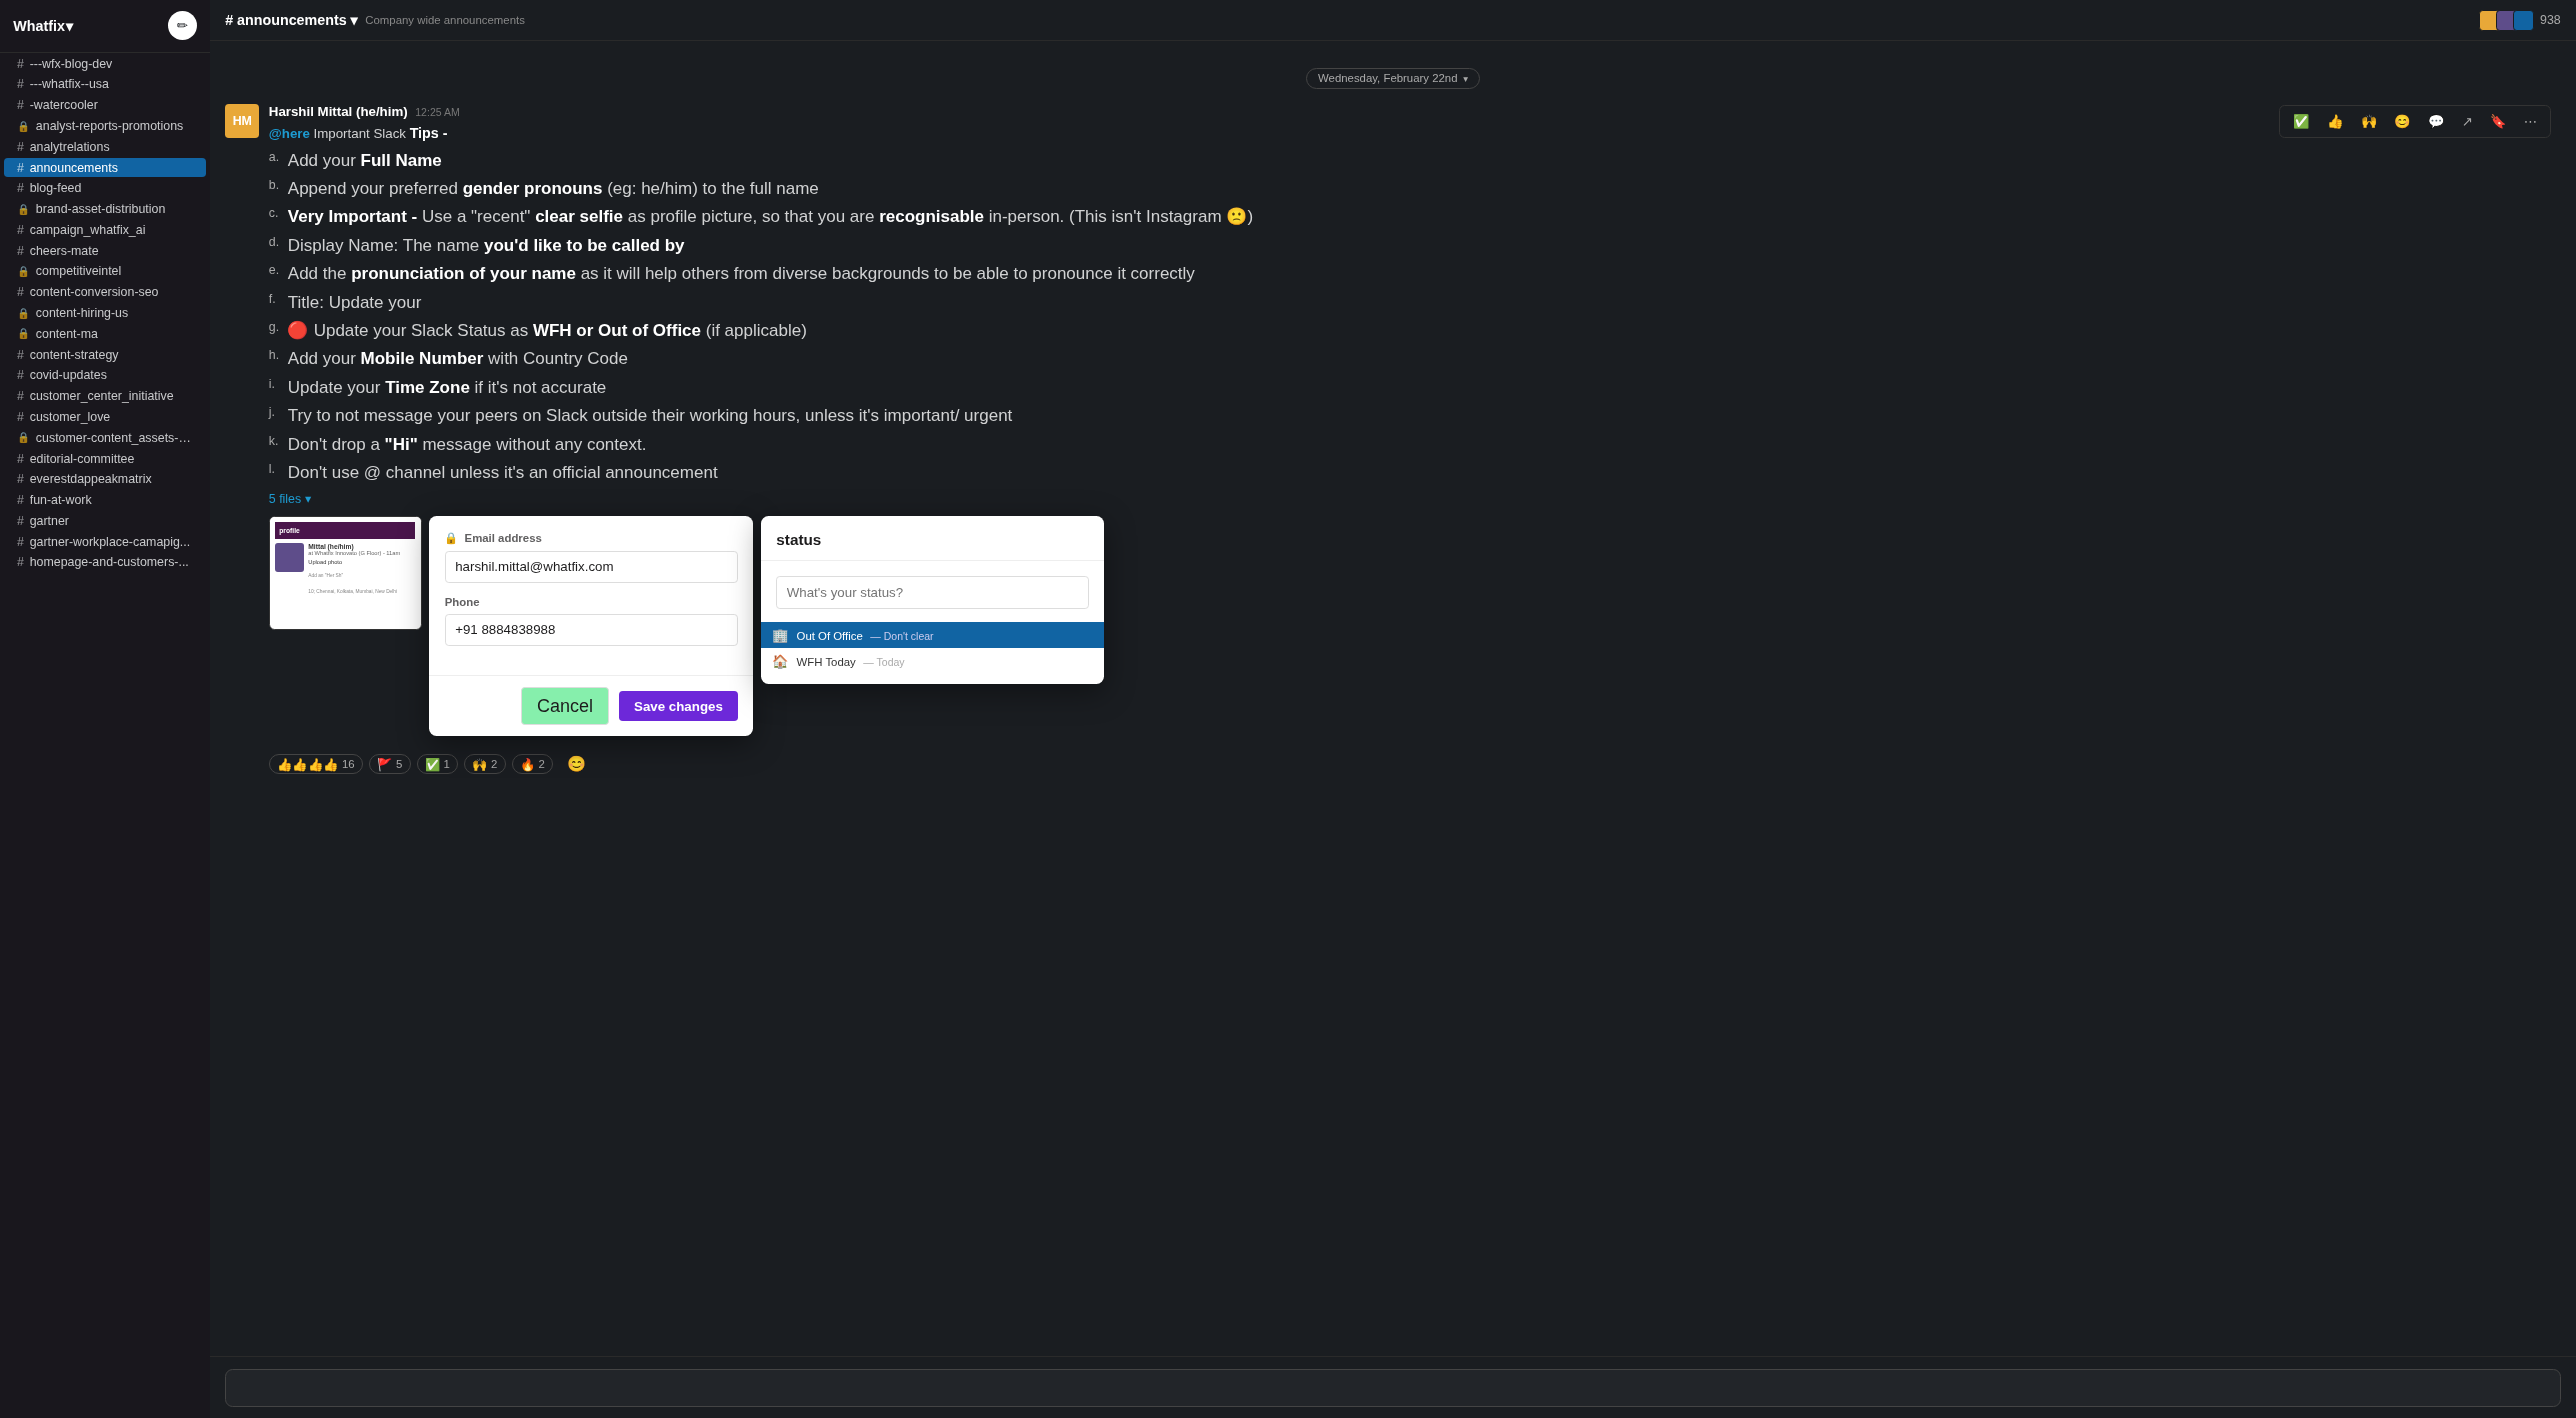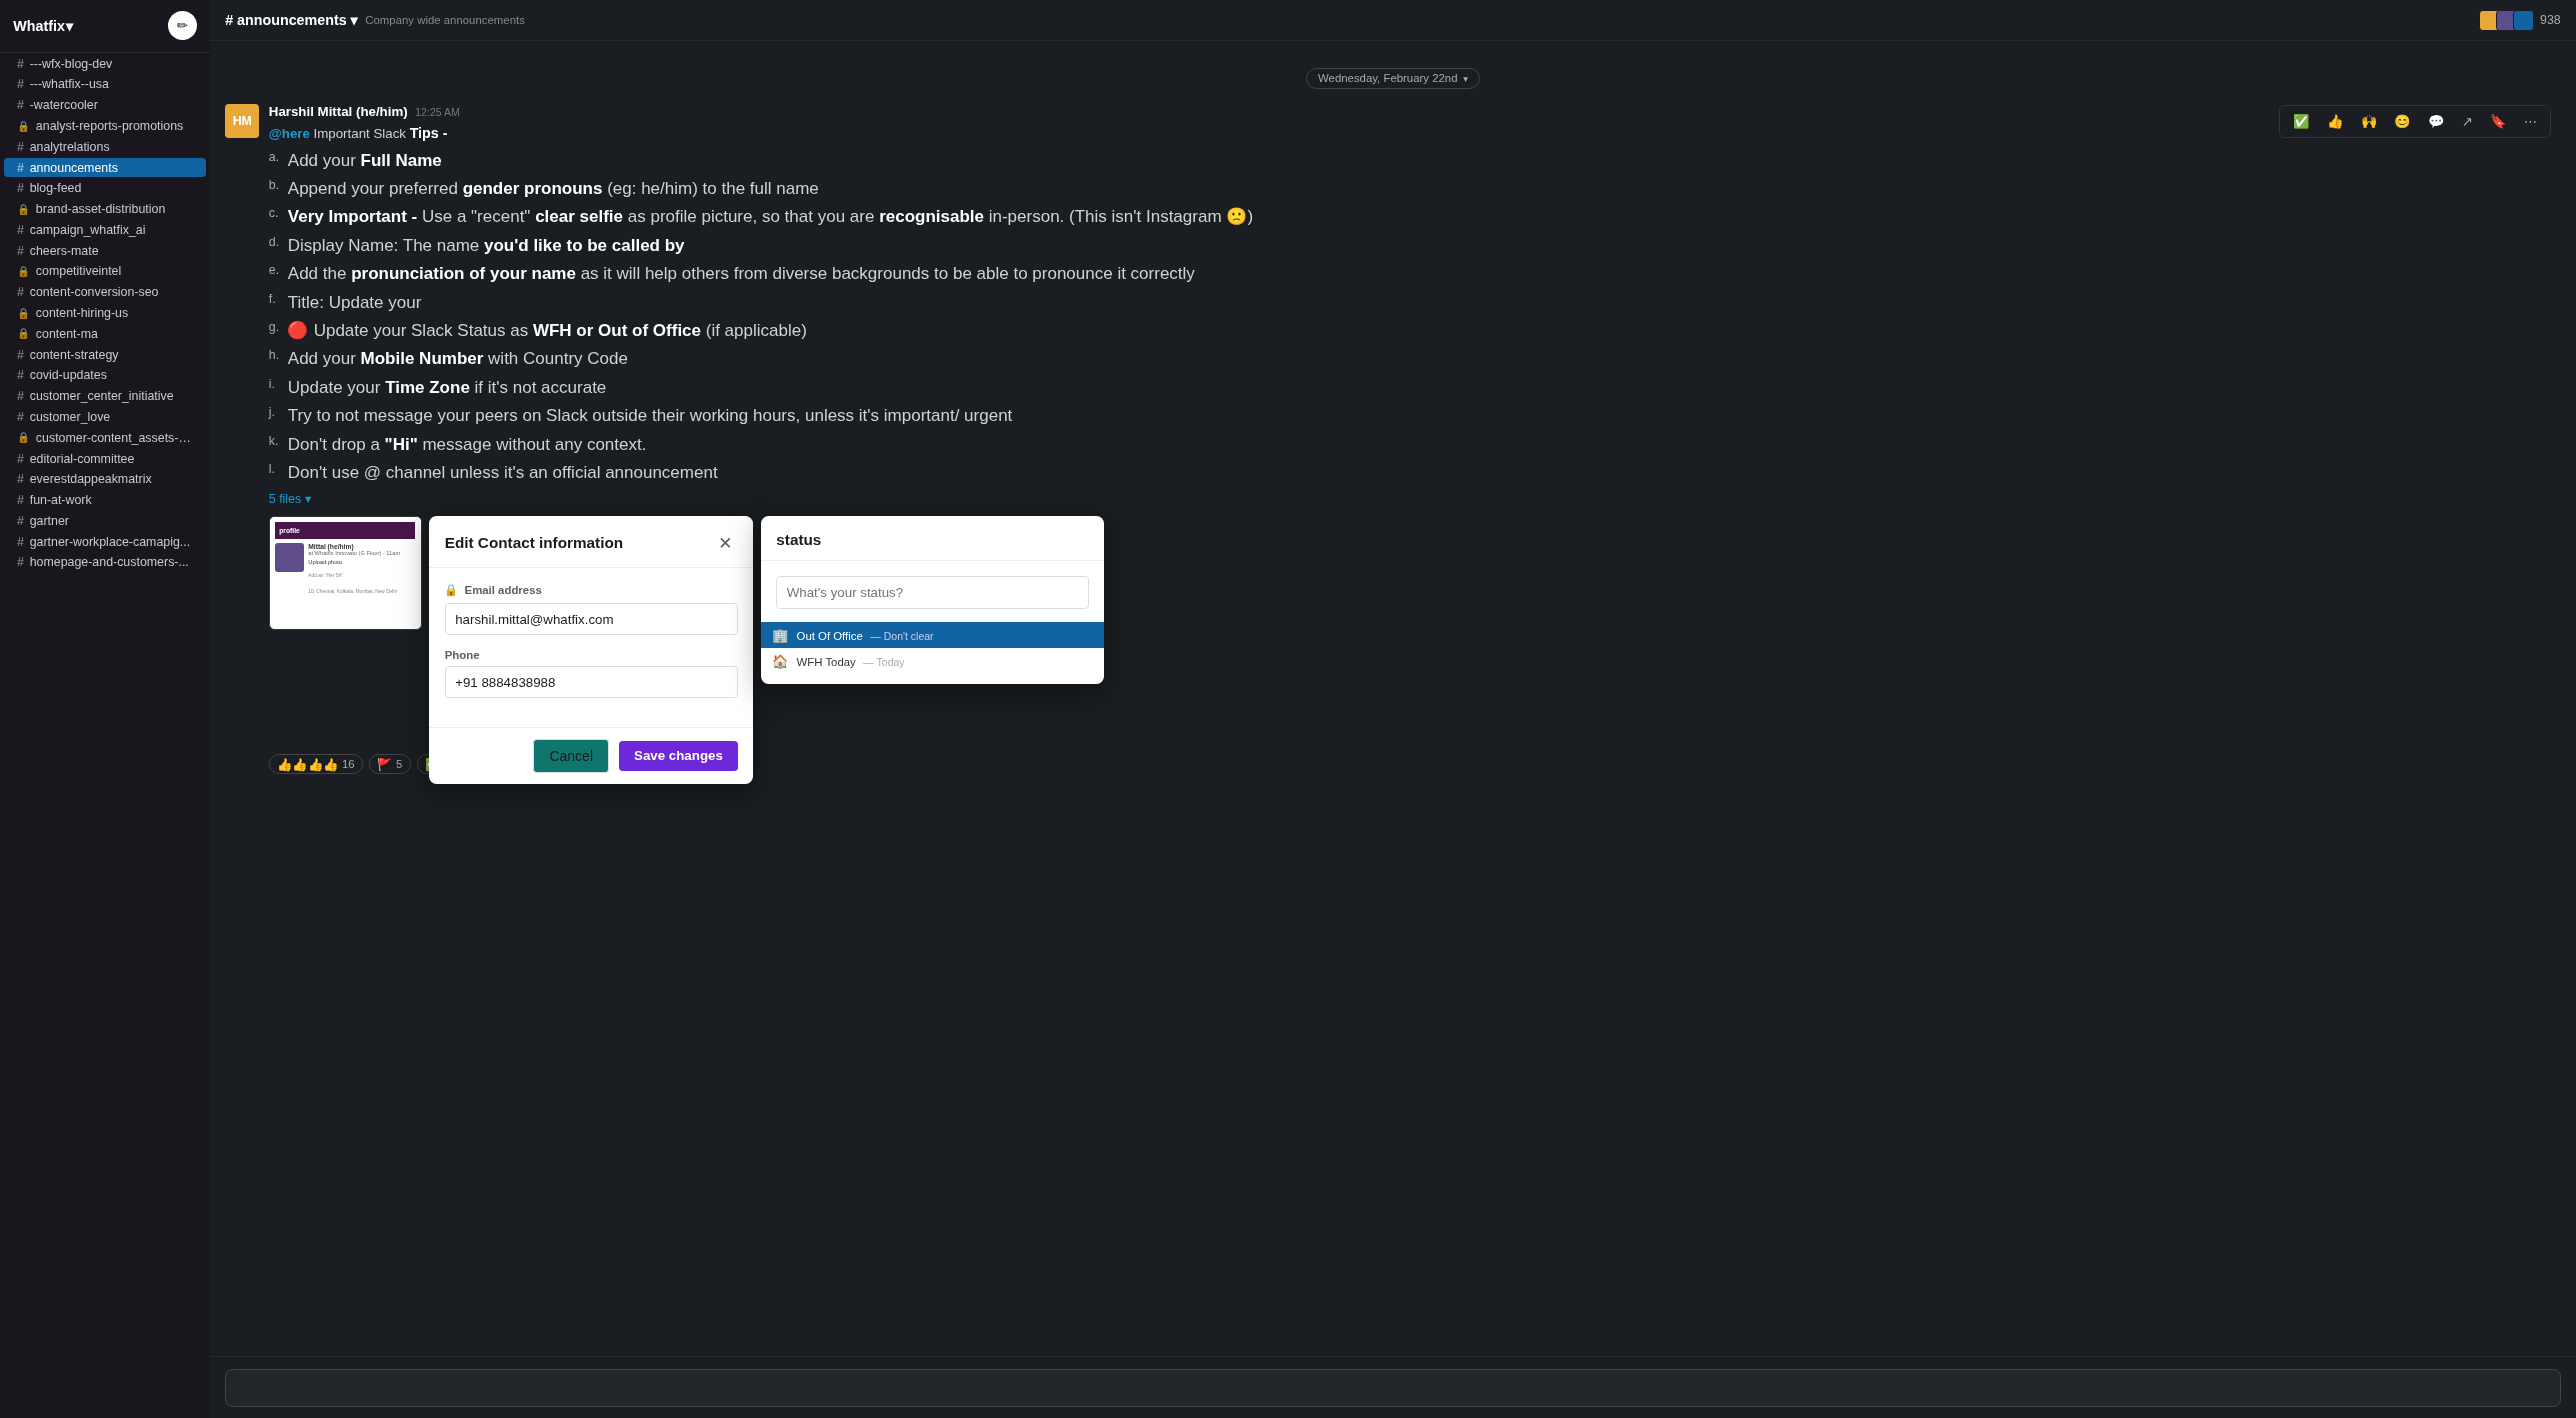--- a/index.html
+++ b/index.html
@@ -76,21 +76,21 @@
     .profile-thumb-sub { font-size: 5.7px; color: #666; }
     .modal { background: #fff; border-radius: 7.6px; width: 324px; box-shadow: 0 7.6px 30.5px rgba(0,0,0,0.4); color: #333; overflow: hidden; position: relative; }
     .modal-header { padding: 15.3px 15.3px 11.4px; display: flex; align-items: center; justify-content: space-between; border-bottom: 1px solid #eee; }
     .modal-title { font-size: 15.3px; font-weight: 700; color: #1d1c1d; }
     .modal-close { background: none; border: none; cursor: pointer; font-size: 17px; color: #616061; padding: 1.9px 5.7px; }
     .modal-body { padding: 15.3px; }
     .modal-field { margin-bottom: 13.3px; }
     .modal-label { display: flex; align-items: center; gap: 5.7px; font-size: 11.4px; font-weight: 600; color: #616061; margin-bottom: 5.7px; text-transform: none; }
     .modal-input { width: 100%; padding: 7.6px 9.5px; border: 1px solid #ddd; border-radius: 3.8px; font-size: 13.3px; color: #1d1c1d; background: #fff; outline: none; }
     .modal-footer { padding: 11.4px 15.3px; display: flex; align-items: center; justify-content: flex-end; gap: 9.5px; border-top: 1px solid #eee; }
-    .btn-cancel { padding: 7.6px 15.3px; border: 1px solid #ddd; border-radius: 3.8px; background: #0f766e; color: #1d1c1d; cursor: pointer; font-size: 14px; font-weight: 500; }
+    .btn-cancel { padding: 7.6px 15.3px; border: 1px solid #ddd; border-radius: 3.8px; background: #86efac; color: #1d1c1d; cursor: pointer; font-size: 18px; font-weight: 500; }
     .btn-save { padding: 7.6px 15.3px; border: none; border-radius: 3.8px; background: #6d28d9; color: #fff; cursor: pointer; font-size: 13.3px; font-weight: 600; }
     .status-item { padding: 5.7px 11.4px; display: flex; align-items: center; gap: 7.6px; cursor: pointer; }
     .status-item.selected { background: #1164a3; color: #fff; }
     .status-item-emoji { font-size: 13.3px; }
     .status-item-text { font-size: 11.4px; }
 
     
     .reactions { display: flex; align-items: center; gap: 5.7px; margin-top: 7.6px; flex-wrap: wrap; }
     .reaction { display: flex; align-items: center; gap: 2.9px; border: 1px solid #444; border-radius: 11.4px; padding: 1.9px 7.6px; cursor: pointer; font-size: 12.4px; }
     .reaction-count { font-size: 11.4px; color: #aaa; }
@@ -353,24 +353,20 @@
                       <div style="font-size:4.8px; color:#888; margin-top:7.6px;">Add an "Her Sh"</div>
                       <div style="font-size:4.8px; color:#888; margin-top:11.4px;">10; Chennai, Kolkata, Mumbai, New Delhi</div>
                     </div>
                   </div>
                 </div>
               </div>
             </div>
 
             <div class="thumbnail-container" style="width:324px; height:229px; position:relative;">
               <div class="modal" style="width:324px; position:relative;">
-                <div class="modal-header">
-                  <span class="modal-title">Edit Contact information</span>
-                  <button class="modal-close">✕</button>
-                </div>
                 <div class="modal-body">
                   <div class="modal-field">
                     <div class="modal-label">
                       <span>🔒</span>
                       <span>Email address</span>
                     </div>
                     <input class="modal-input" type="text" value="harshil.mittal@whatfix.com" style="">
                   </div>
                   <div class="modal-field">
                     <div class="modal-label">

